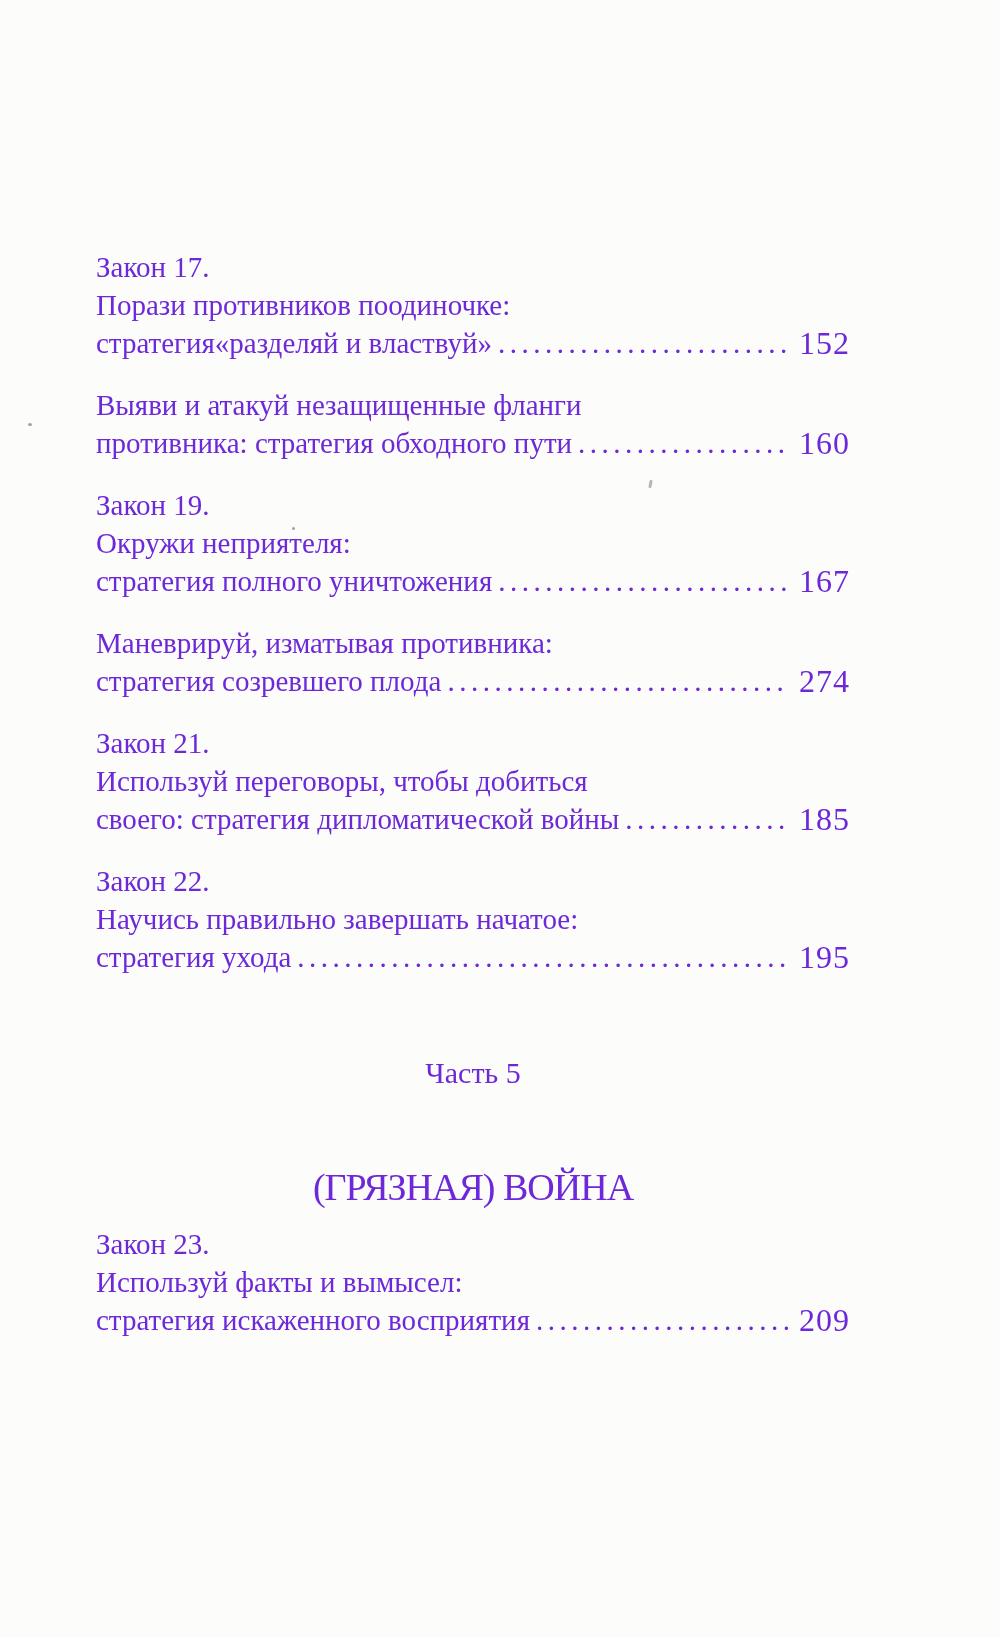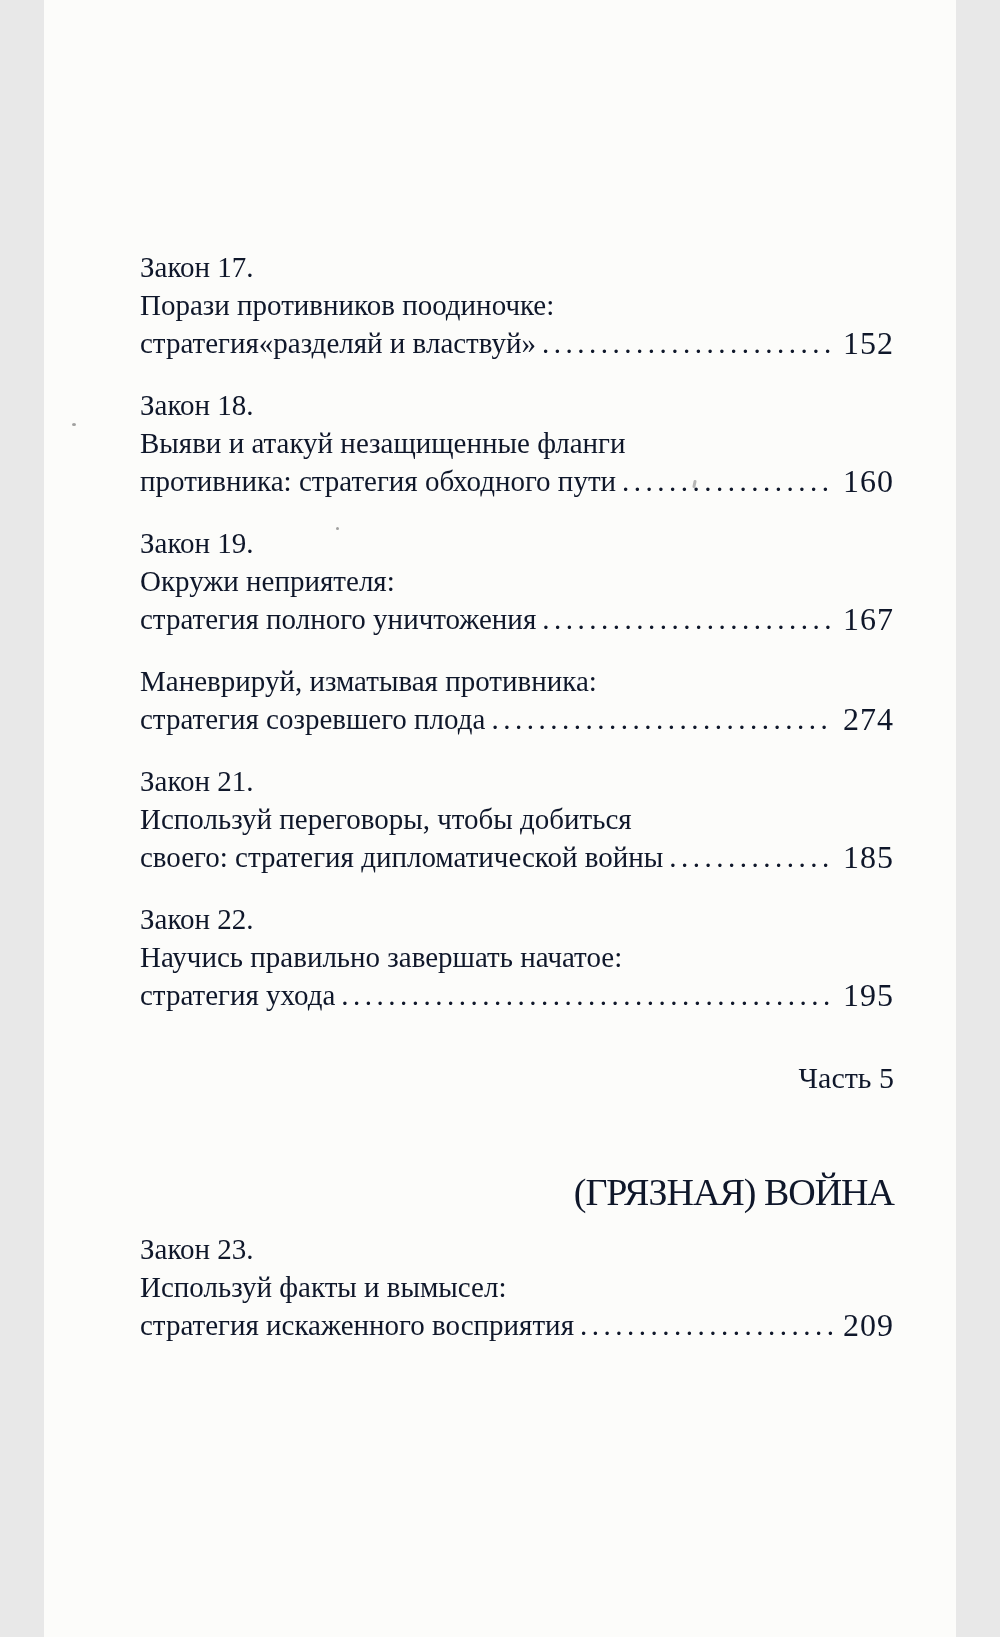--- a/index.html
+++ b/index.html
@@ -2,25 +2,25 @@
 <html lang="ru"><head>
 <meta charset="utf-8">
 <style>
   html, body {
     margin: 0;
     padding: 0;
     background: #e8e8e8;
   }
   .page {
     position: relative;
-    width: 912px;
+    width: 1000px;
     height: 1637px;
     margin: 0 auto;
     background: #fcfcfa;
-    color: #0f172a;
+    color: #6d28d9;
     font-family: "Liberation Serif", "DejaVu Serif", serif;
     overflow: hidden;
   }
   .content {
     position: absolute;
     left: 96px;
     top: 248px;
     width: 754px;
   }
   .toc-entry {
@@ -46,22 +46,22 @@
     letter-spacing: 4.5px;
     margin: 0 10px 0 6px;
     min-width: 0;
   }
   .pagenum {
     flex: 0 0 auto;
     font-size: 32px;
     letter-spacing: 1px;
   }
   .part-section {
-    margin-top: 44px;
-    text-align: right;
+    margin-top: 77px;
+    text-align: center;
   }
   .part-label {
     font-size: 30px;
     line-height: 40px;
   }
   .part-title {
     margin-top: 25px;
     font-size: 38px;
     line-height: 46px;
     letter-spacing: -1px;
@@ -95,21 +95,20 @@
       <div class="toc-line">Закон 17.</div>
       <div class="toc-line">Порази противников поодиночке:</div>
       <div class="toc-line toc-line-last">
         <span class="toc-strategy">стратегия«разделяй и властвуй»</span>
         <span class="leader">............................................................................</span>
         <span class="pagenum">152</span>
       </div>
     </div>
 
     <div class="toc-entry">
-      <div class="toc-line">Закон 18.</div>
       <div class="toc-line">Выяви и атакуй незащищенные фланги</div>
       <div class="toc-line toc-line-last">
         <span class="toc-strategy">противника: стратегия обходного пути</span>
         <span class="leader">............................................................................</span>
         <span class="pagenum">160</span>
       </div>
     </div>
 
     <div class="toc-entry">
       <div class="toc-line">Закон 19.</div>

